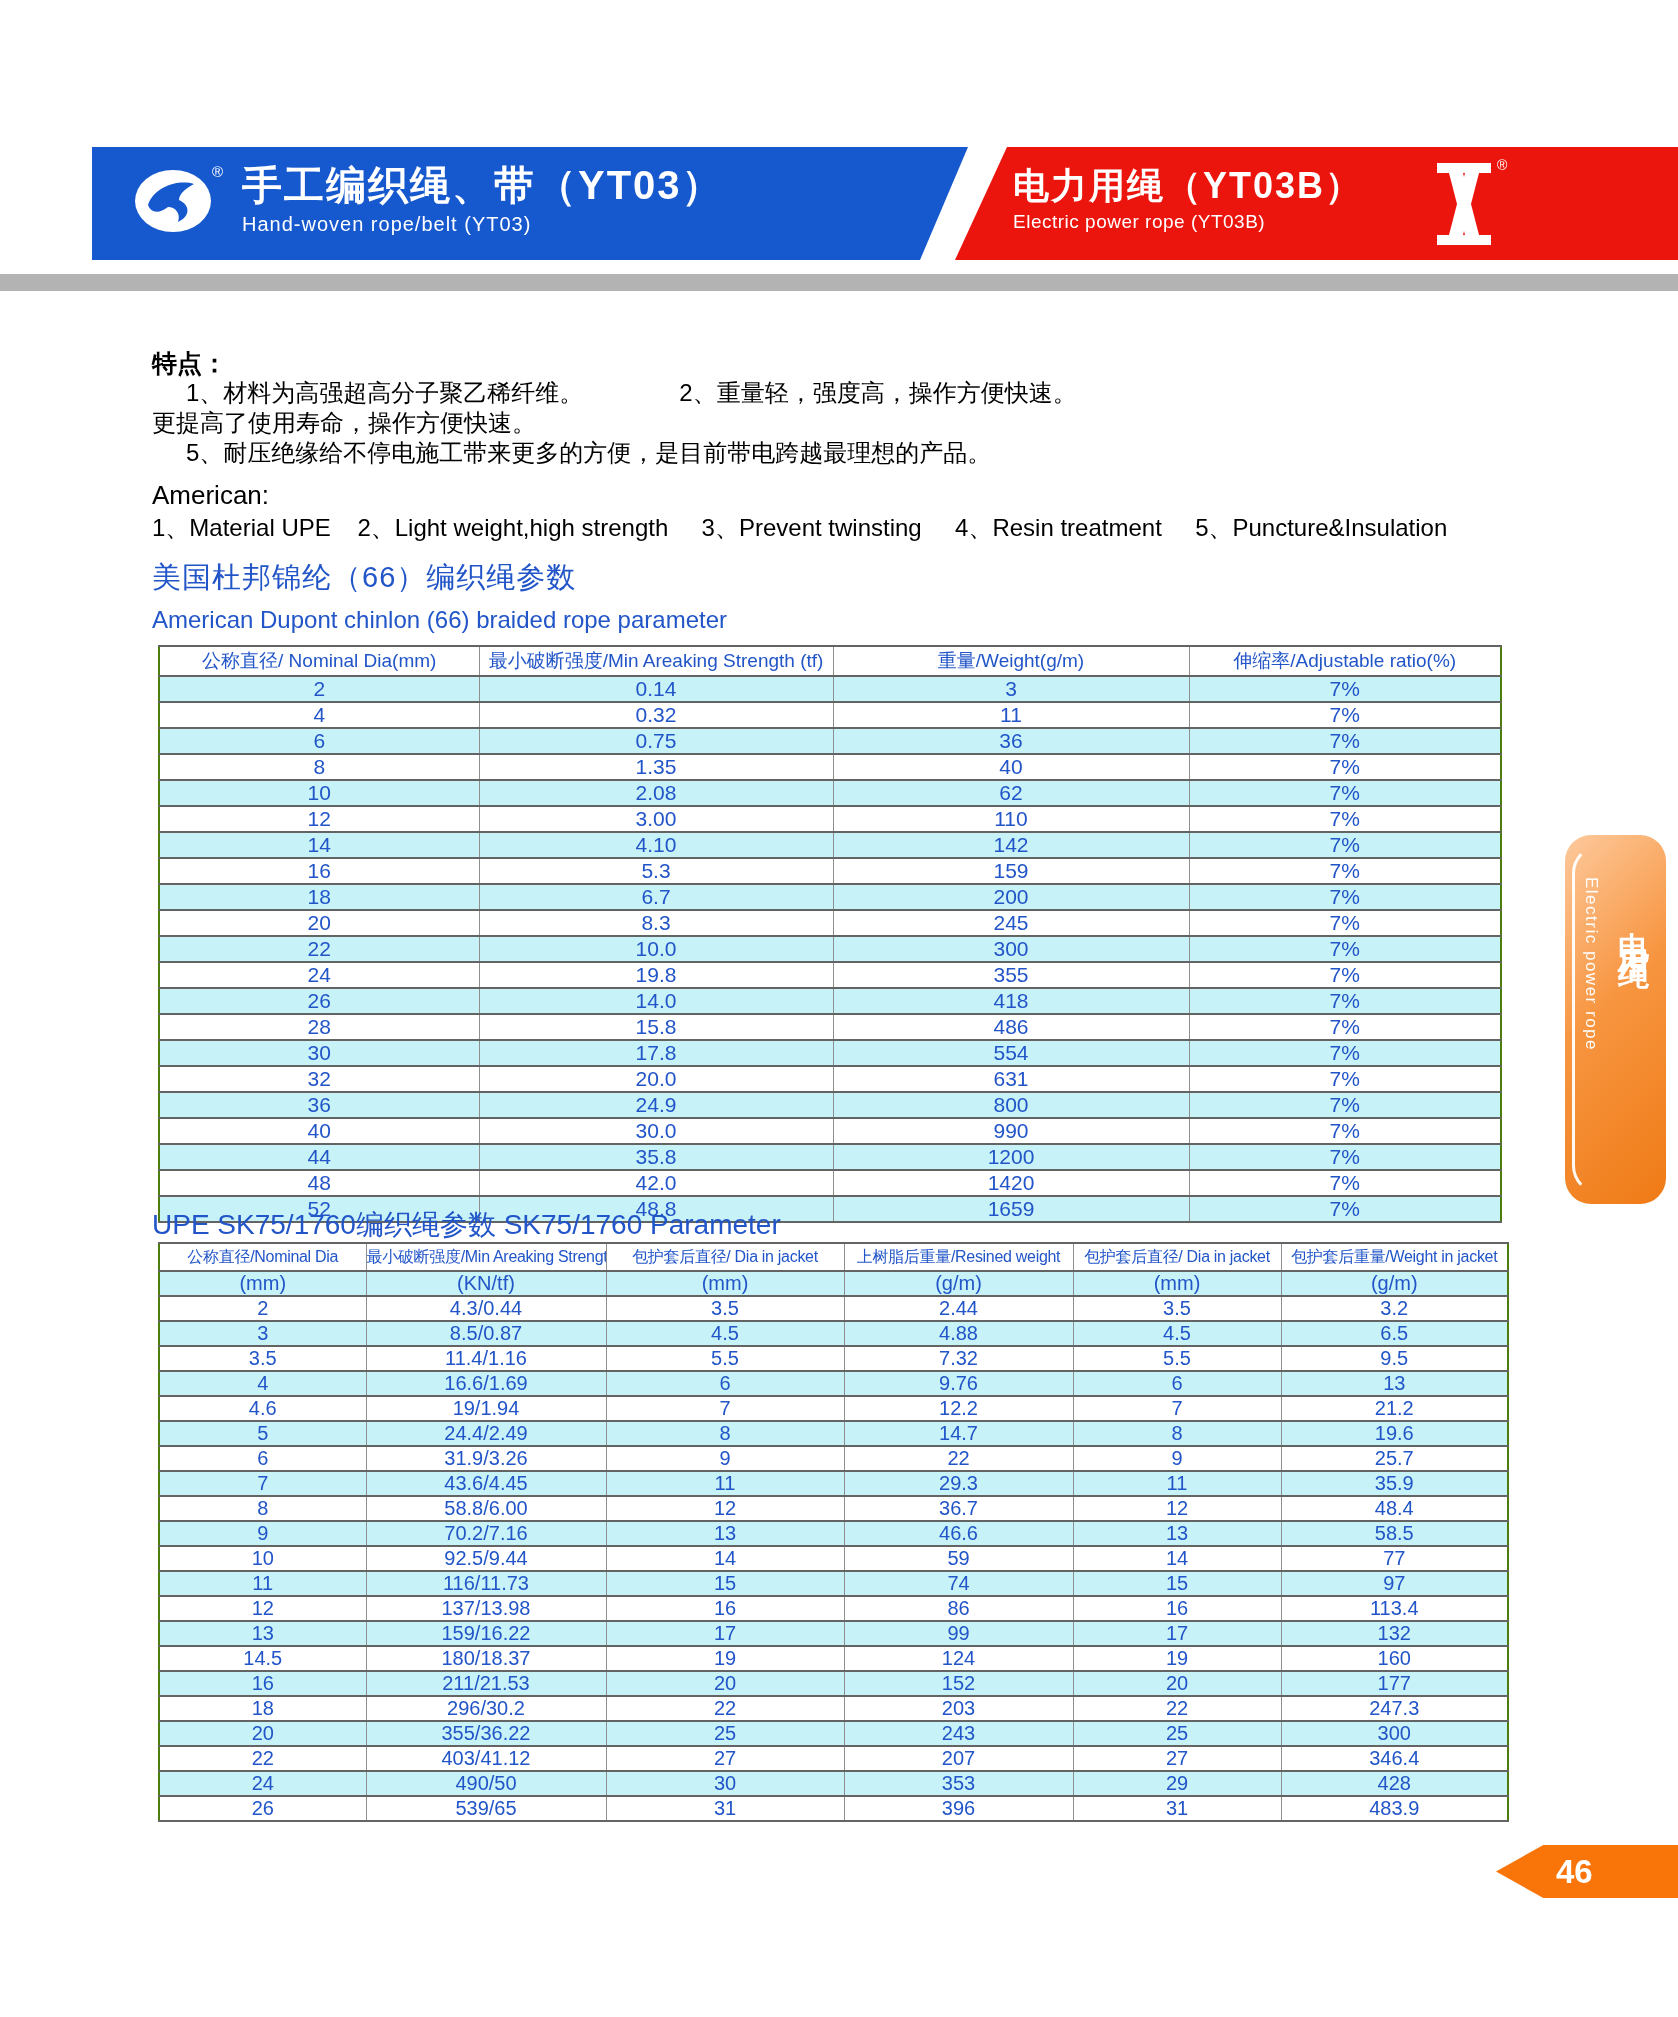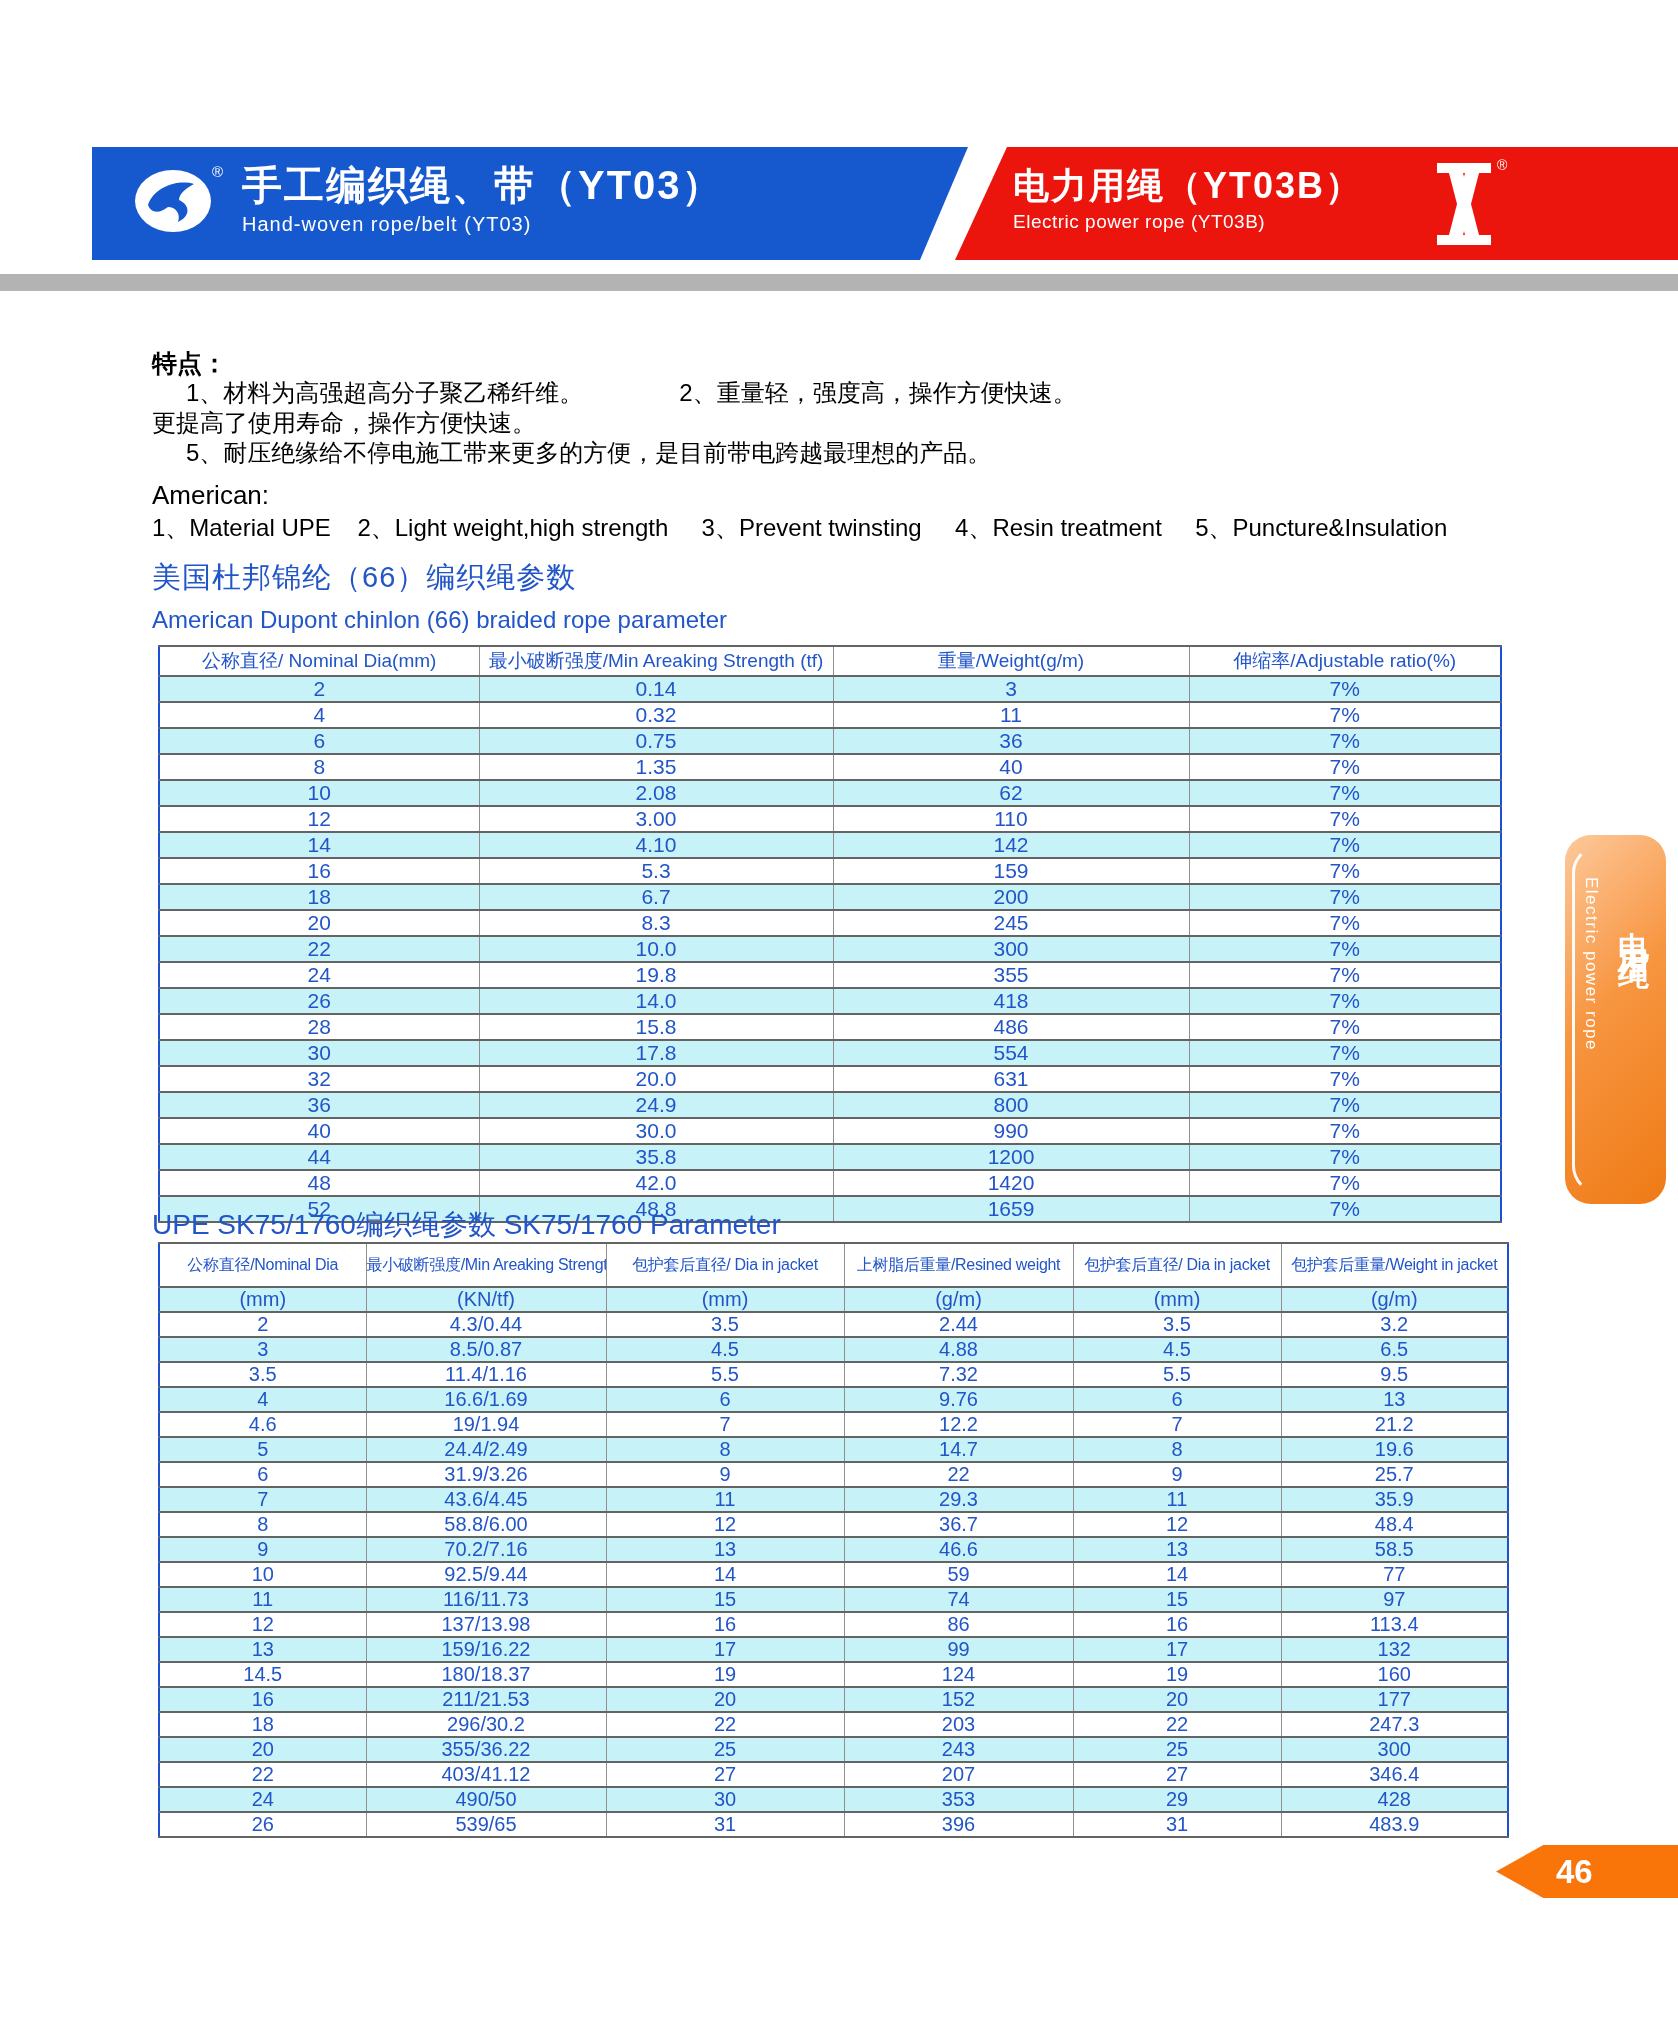--- a/index.html
+++ b/index.html
@@ -41,32 +41,32 @@
   .feat-en-head { font-size: 26px; margin-top: 10px; line-height: 34px; }
   .feat-en-line { font-size: 24px; line-height: 32px; white-space: pre; }
 
   
   .t1-title-cn { position: absolute; left: 152px; top: 558px; font-size: 29px; color: #2155c8; letter-spacing: 1px; }
   .t1-title-en { position: absolute; left: 152px; top: 606px; font-size: 24px; color: #2155c8; }
   .t2-title    { position: absolute; left: 152px; top: 1206px; font-size: 28px; color: #2155c8; }
 
   
   table { border-collapse: collapse; table-layout: fixed; background: #fff; }
-  .data-table { position: absolute; border: 2px solid #1d4ed8; }
+  .data-table { position: absolute; border: 2px solid #4d7c0f; }
   .data-table td, .data-table th {
     border-left: 1px solid #8f8f8f; border-right: 1px solid #8f8f8f;
     border-top: 2px solid #646464; border-bottom: 2px solid #646464;
     text-align: center; vertical-align: middle;
     color: #2155c8; font-weight: normal; white-space: nowrap; overflow: hidden;
   }
   #table1 { left: 158px; top: 645px; width: 1342px; }
   #table1 th { height: 30px; font-size: 19px; }
   #table1 td { height: 23px; font-size: 21px; }
   #table2 { left: 158px; top: 1242px; width: 1349px; }
-  #table2 th { height: 44px; font-size: 16px; letter-spacing: -0.3px; }
+  #table2 th { height: 28px; font-size: 16px; letter-spacing: -0.3px; }
   #table2 .units td { height: 23px; font-size: 20px; }
   #table2 td { height: 23px; font-size: 20px; }
   tr.cyan td { background: #c7f2f7; }
 
   
   .side-tab {
     position: absolute; left: 1565px; top: 835px; width: 101px; height: 369px;
     background: linear-gradient(135deg, #fdc99c 0%, #f79540 45%, #ef7a15 100%);
     border-radius: 26px;
   }

